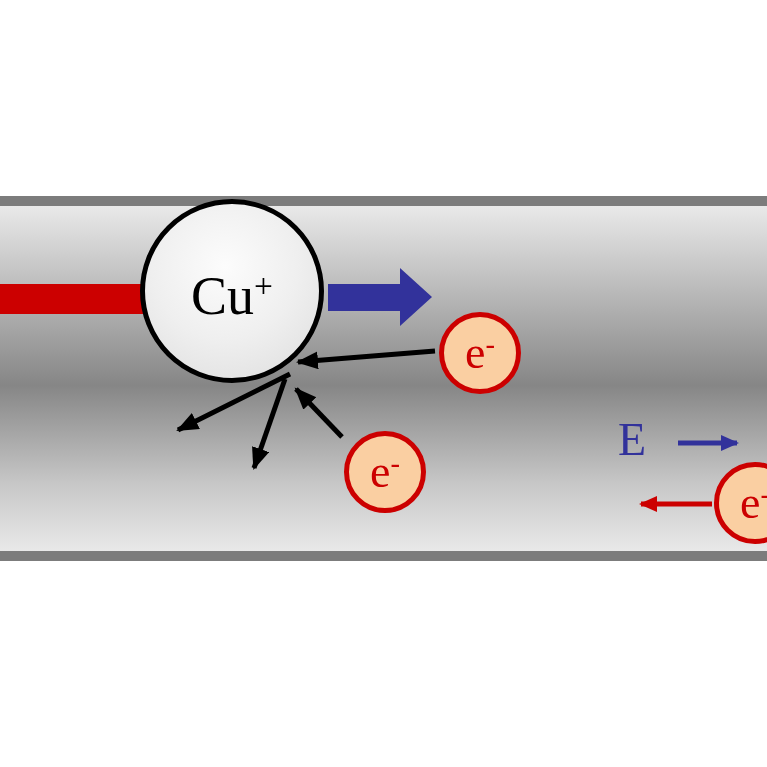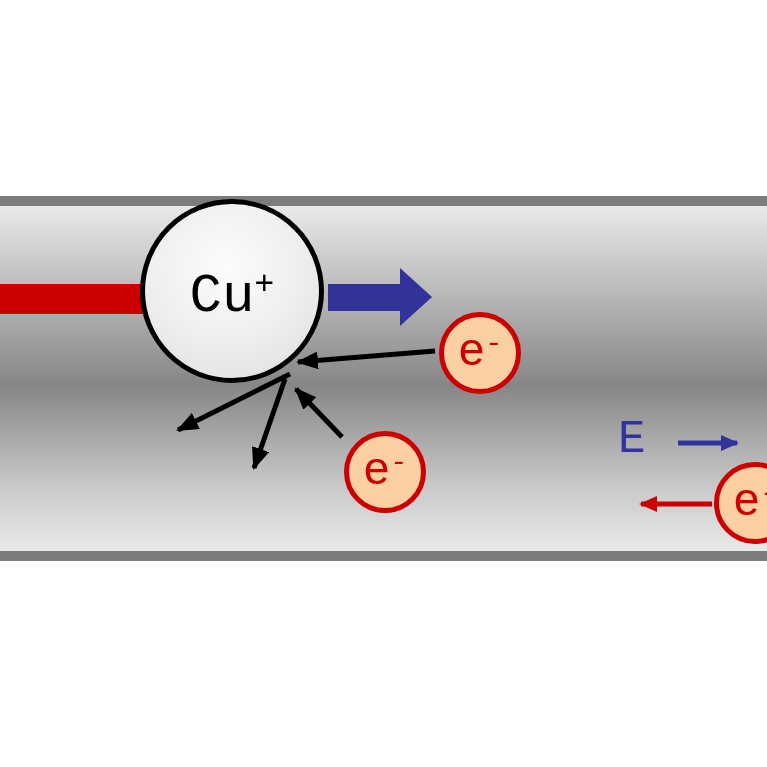--- a/index.html
+++ b/index.html
@@ -1,18 +1,18 @@
 <!DOCTYPE html>
 <html><head>
 <meta charset="utf-8">
 <style>
   html,body{margin:0;padding:0;background:#ffffff;}
   #stage{
     position:relative;width:767px;height:767px;overflow:hidden;background:#ffffff;
-    font-family:Liberation Mono, monospace;
+    font-family:Liberation Serif, serif;
     text-align:center;
   }
   
   .band-border{position:absolute;left:0;width:767px;height:10px;background:#7C7C7C;}
   #band-border-top{top:196px;}
   #band-border-bottom{top:551px;}
   #band-body{
     position:absolute;left:0;top:206px;width:767px;height:345px;z-index:0;
     background:linear-gradient(to bottom,#E9E9E9 0%,#B9B9B9 25%,#868686 52%,#C6C6C6 80%,#E9E9E9 100%);
   }

